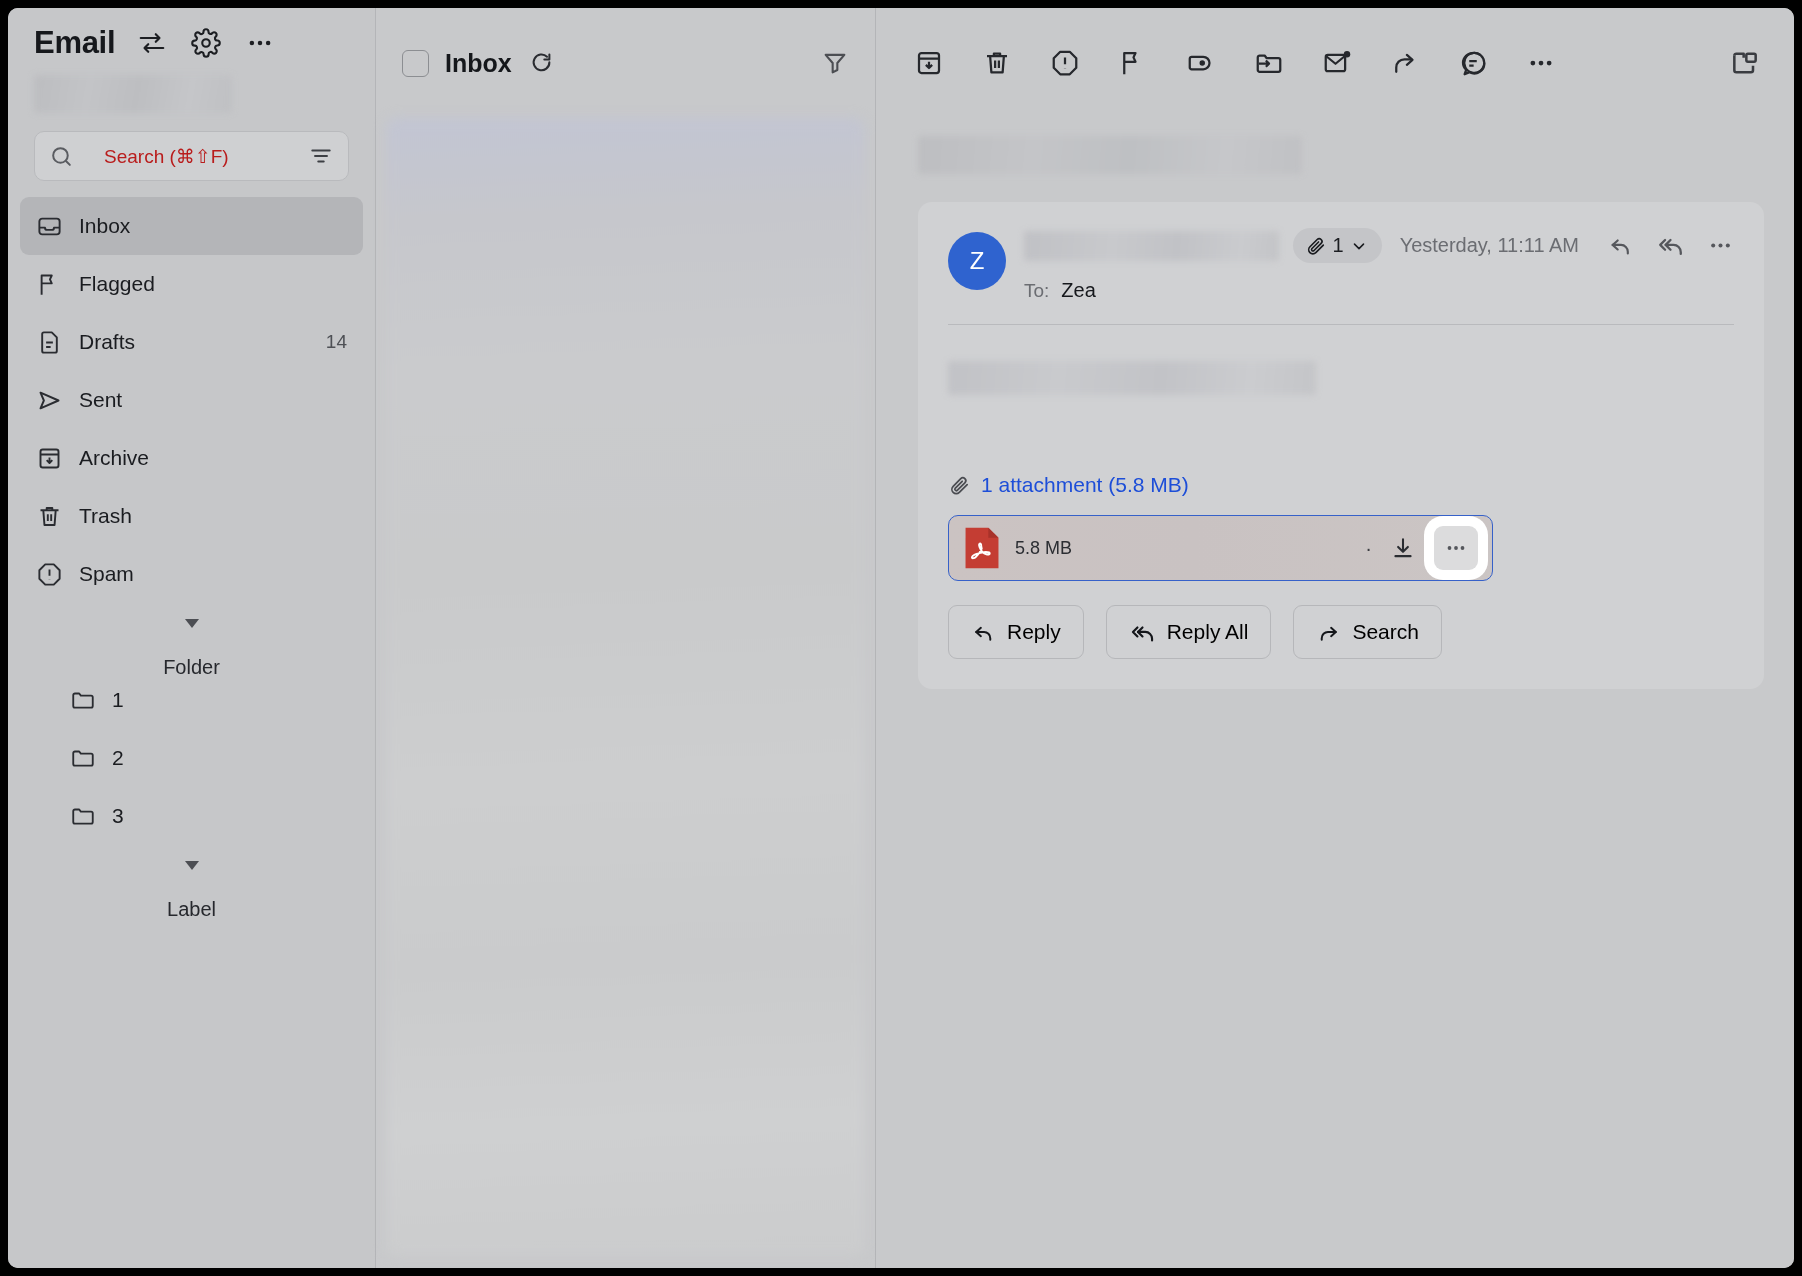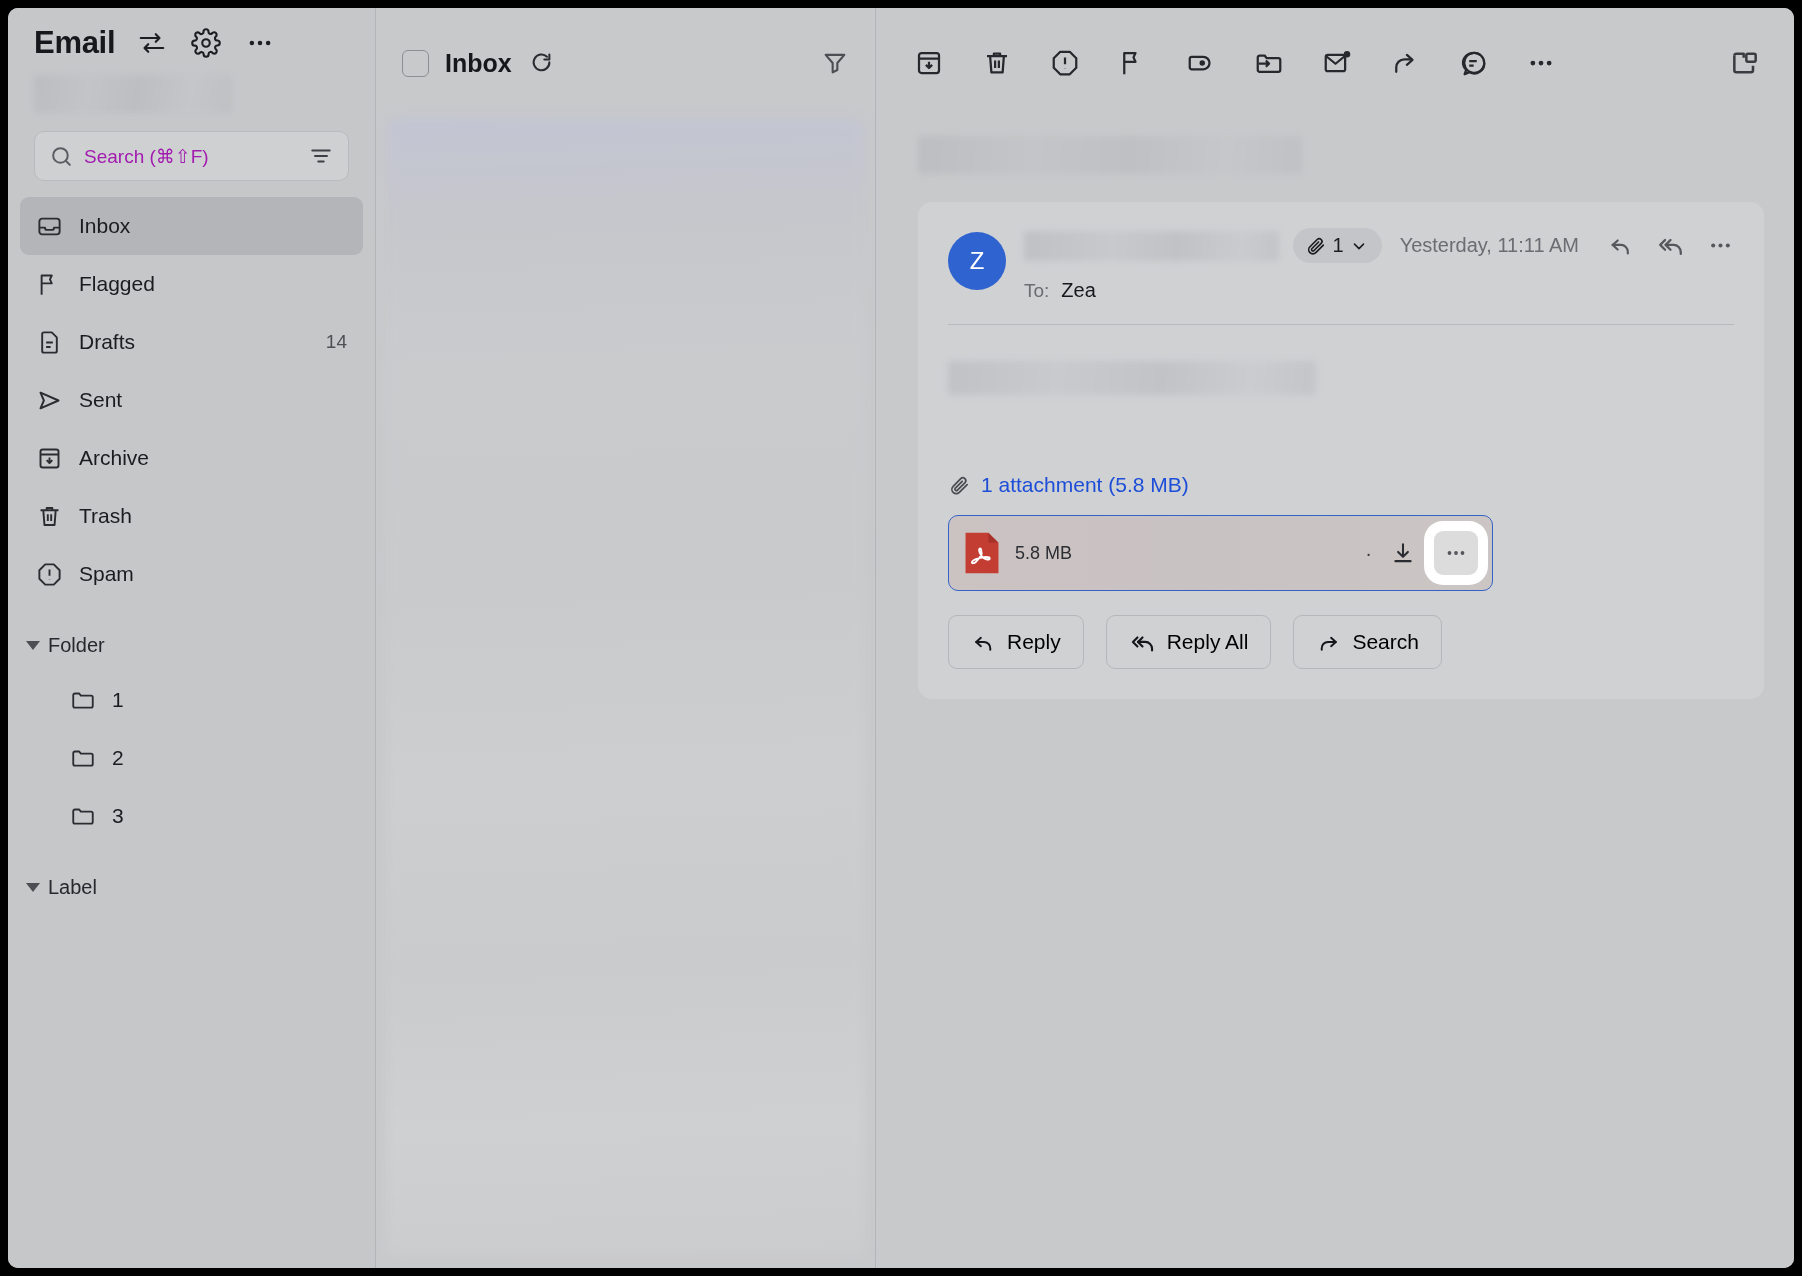--- a/index.html
+++ b/index.html
@@ -69,23 +69,24 @@
     background: #cfd0d2;
     border: 1px solid #b9babd;
     border-radius: 10px;
     display: flex;
     align-items: center;
     padding: 0 14px;
     gap: 10px;
   }
   .search-box .ph {
     font-size: 19px;
-    color: #a21caf;
+    color: #b91c1c;
     flex: 1;
     white-space: nowrap;
+    margin-left: 20px;
   }
 
   .compose-btn {
     margin: 18px 26px 0 26px;
     height: 52px;
     background: #1f49cf;
     border-radius: 10px;
     display: flex;
     align-items: center;
     justify-content: center;
@@ -117,25 +118,26 @@
     flex: 1;
   }
   .nav-count {
     font-size: 19px;
     color: #4e5055;
   }
 
   .group-head {
     display: flex;
     align-items: center;
-    gap: 8px;
+    gap: 28px;
     padding: 0 18px;
     height: 52px;
     margin-top: 16px;
     cursor: pointer;
+    flex-direction: column;
   }
   .group-title { font-size: 20px; color: #26282d; }
   .caret {
     width: 0; height: 0;
     border-left: 7px solid transparent;
     border-right: 7px solid transparent;
     border-top: 9px solid #4c4e53;
   }
 
   .folder-item {
@@ -309,21 +311,21 @@
     display: flex;
     align-items: center;
     gap: 10px;
     font-size: 21px;
     color: #1d4ed8;
   }
 
   .attach-card {
     margin-top: 18px;
     width: 545px;
-    height: 76px;
+    height: 66px;
     border: 1.6px solid #3661c9;
     border-radius: 10px;
     background: linear-gradient(90deg,#cbc3c2 0%,#c9c2c2 45%,#cbc5c4 100%);
     display: flex;
     align-items: center;
     padding: 0 14px 0 14px;
     gap: 14px;
     position: relative;
   }
   .pdf-icon { width: 38px; height: 46px; flex-shrink: 0; }

